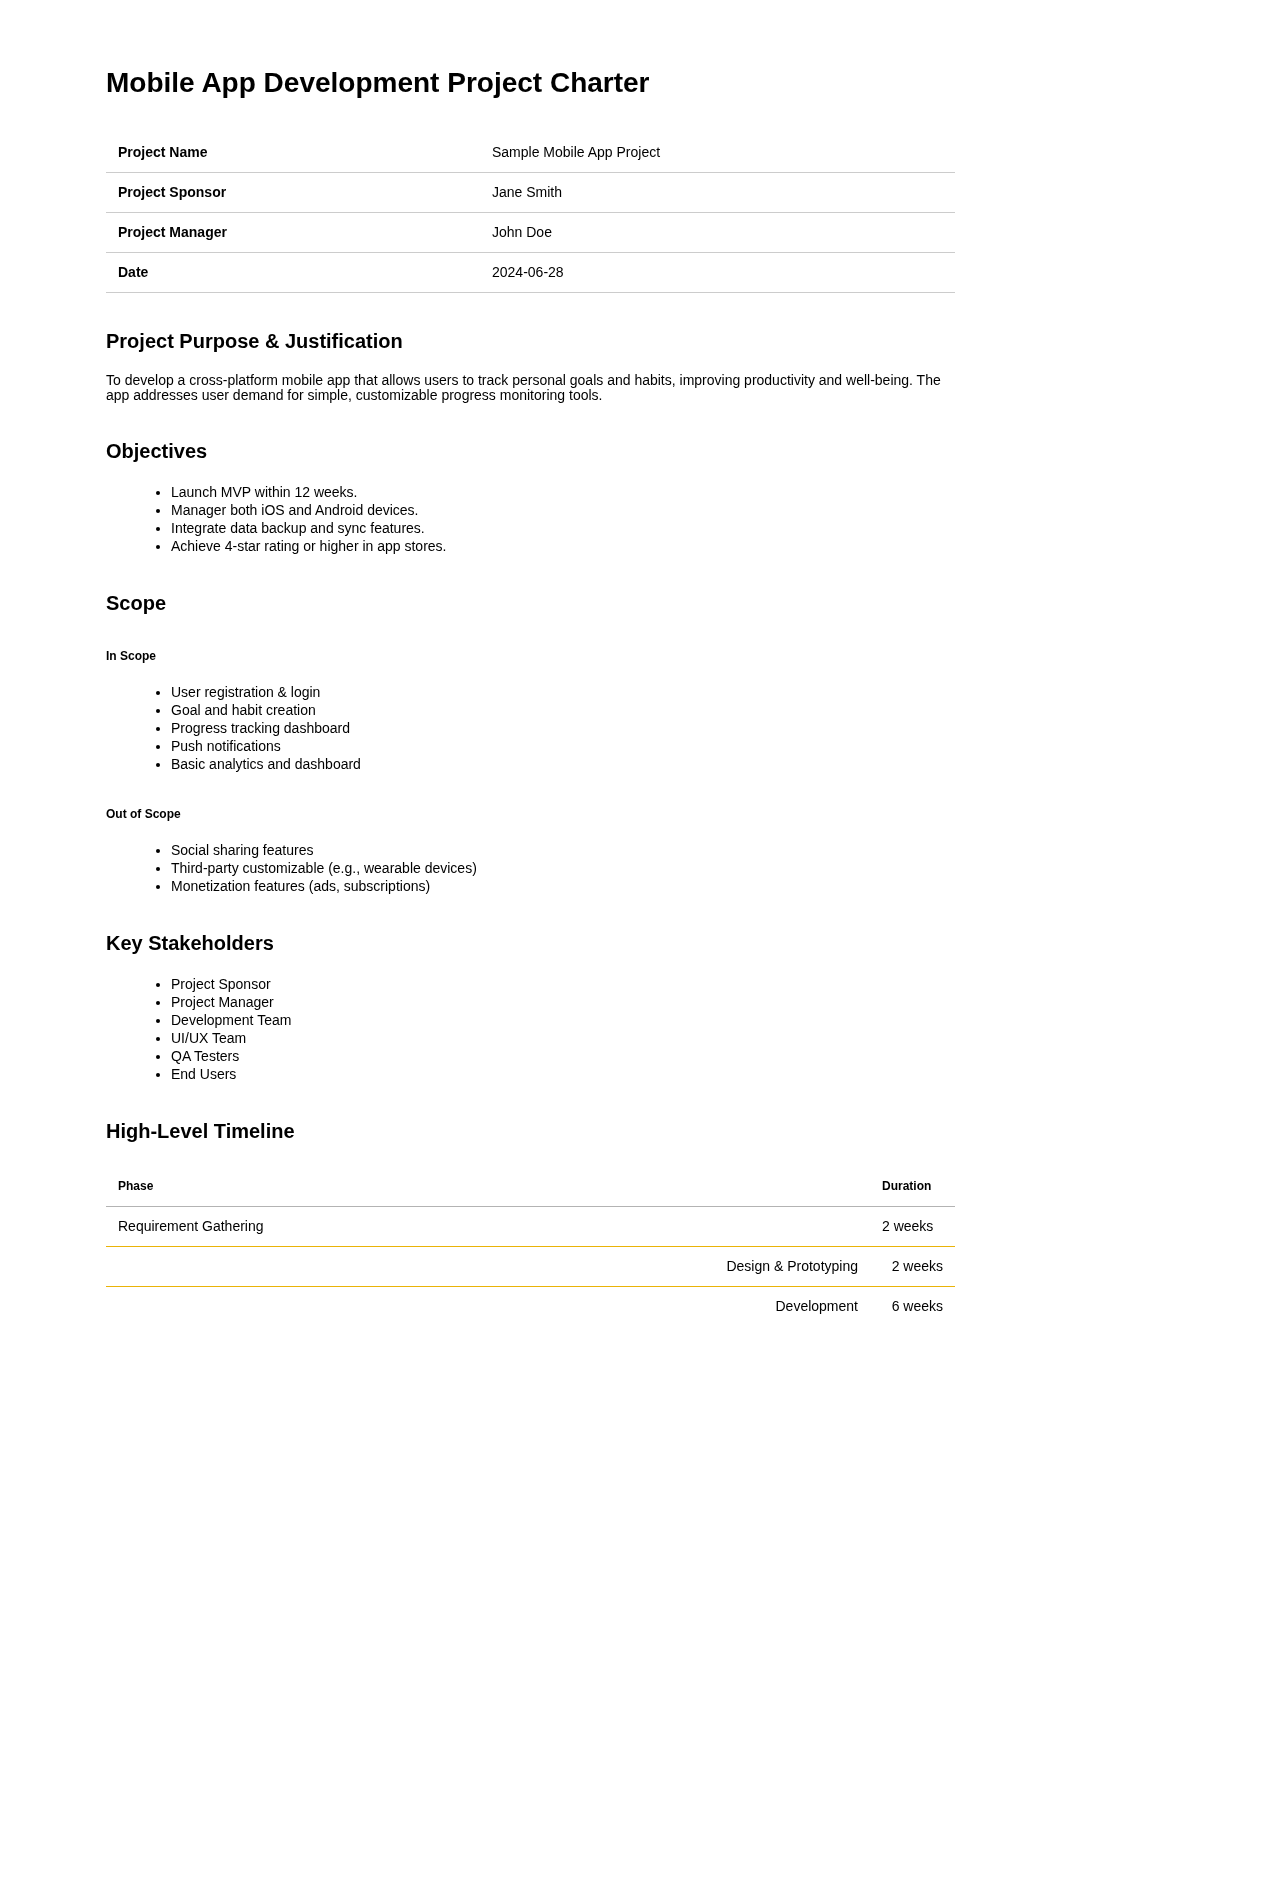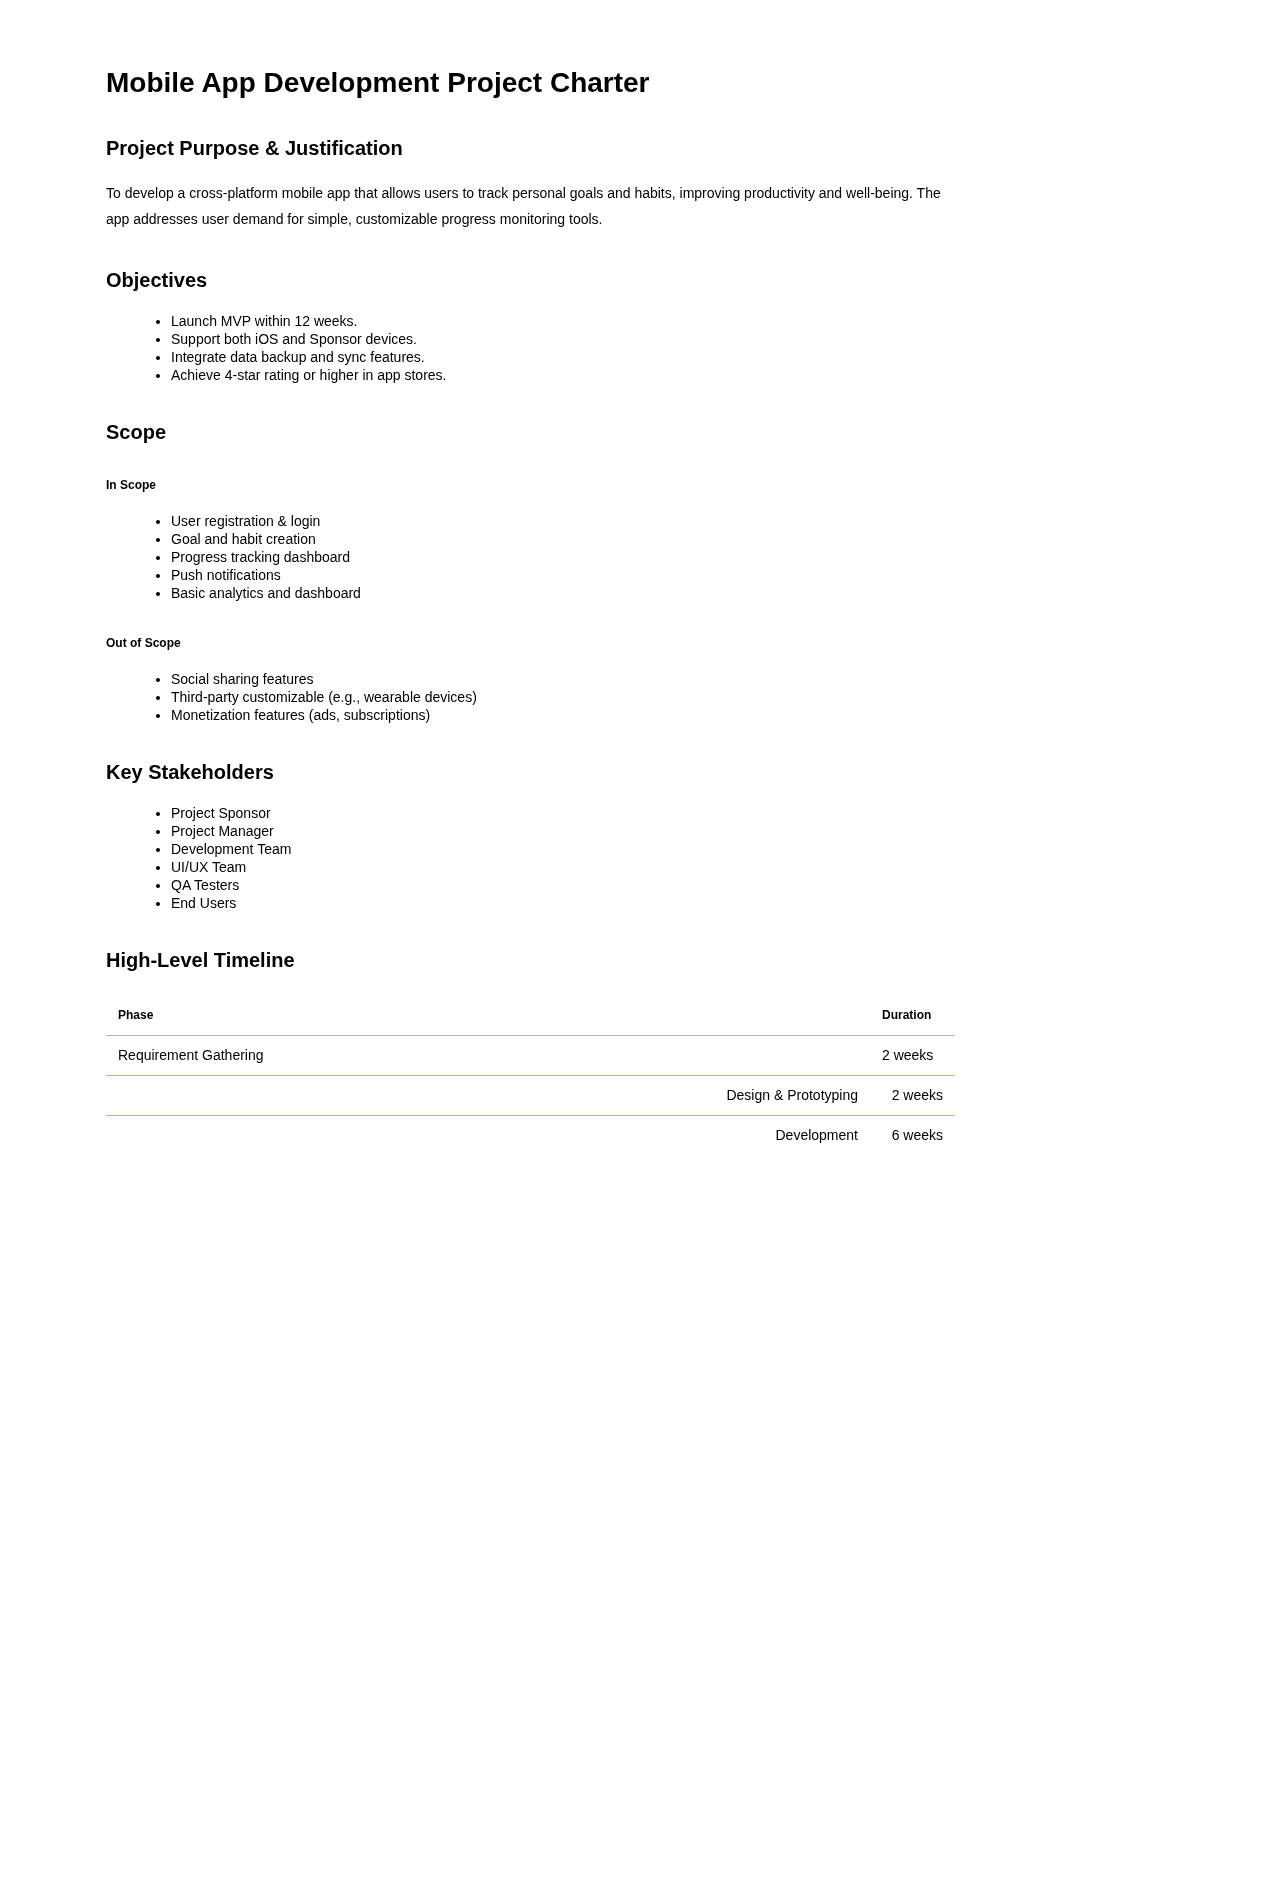--- a/index.html
+++ b/index.html
@@ -33,21 +33,21 @@
     margin: 36px 0 20px 0;
   }
   h3 {
     font-size: 12px;
     line-height: 1.2;
     font-weight: bold;
     margin: 34px 0 20px 0;
   }
   p {
     font-size: 14px;
-    line-height: 26px;
+    line-height: 15px;
     margin: 0 0 16px 0;
     max-width: 910px;
   }
   ul {
     margin: 20px 0 34px 0;
     padding-left: 65px;
     font-size: 14px;
   }
   li {
     line-height: 18px;
@@ -93,28 +93,48 @@
     text-align: right;
   }
 </style>
 </head>
 <body>
 
 <div class="page">
 
   <h1>Mobile App Development Project Charter</h1>
 
+  <table class="info-table">
+    <tbody>
+      <tr>
+        <td class="label">Project Name</td>
+        <td>Sample Mobile App Project</td>
+      </tr>
+      <tr>
+        <td class="label">Project Sponsor</td>
+        <td>Jane Smith</td>
+      </tr>
+      <tr>
+        <td class="label">Project Manager</td>
+        <td>John Doe</td>
+      </tr>
+      <tr>
+        <td class="label">Date</td>
+        <td>2024-06-28</td>
+      </tr>
+    </tbody>
+  </table>
 
   <h2>Project Purpose &amp; Justification</h2>
   <p>To develop a cross-platform mobile app that allows users to track personal goals and habits, improving productivity and well-being. The app addresses user demand for simple, customizable progress monitoring tools.</p>
 
   <h2>Objectives</h2>
   <ul>
     <li>Launch MVP within 12 weeks.</li>
-    <li>Support both iOS and Sponsor devices.</li>
+    <li>Manager both iOS and Android devices.</li>
     <li>Integrate data backup and sync features.</li>
     <li>Achieve 4-star rating or higher in app stores.</li>
   </ul>
 
   <h2>Scope</h2>
 
   <h3>In Scope</h3>
   <ul>
     <li>User registration &amp; login</li>
     <li>Goal and habit creation</li>

